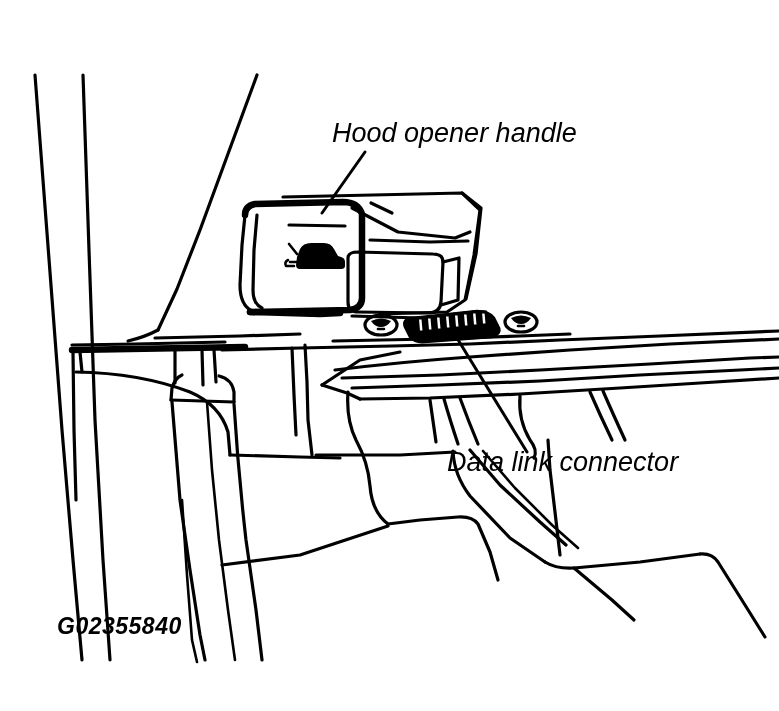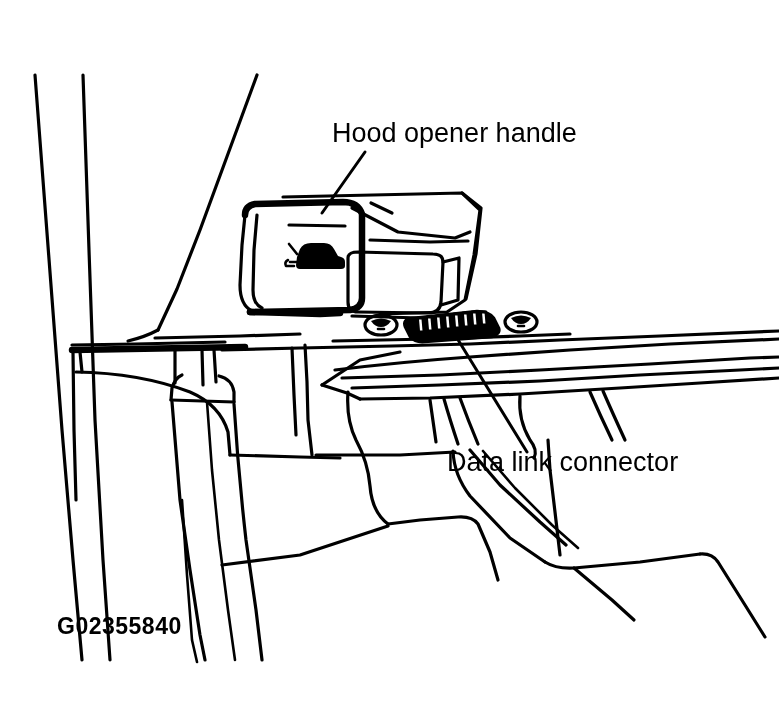--- a/index.html
+++ b/index.html
@@ -11,20 +11,21 @@
   body {
     font-family: "Liberation Sans", sans-serif;
     color: #000000;
   }
   #figure-root {
     position: relative;
     width: 779px;
     height: 711px;
     background: #ffffff;
     overflow: hidden;
+    font-style: italic;
   }
   #figure-svg {
     position: absolute;
     left: 0;
     top: 0;
     width: 779px;
     height: 711px;
     display: block;
   }
   .ln {

